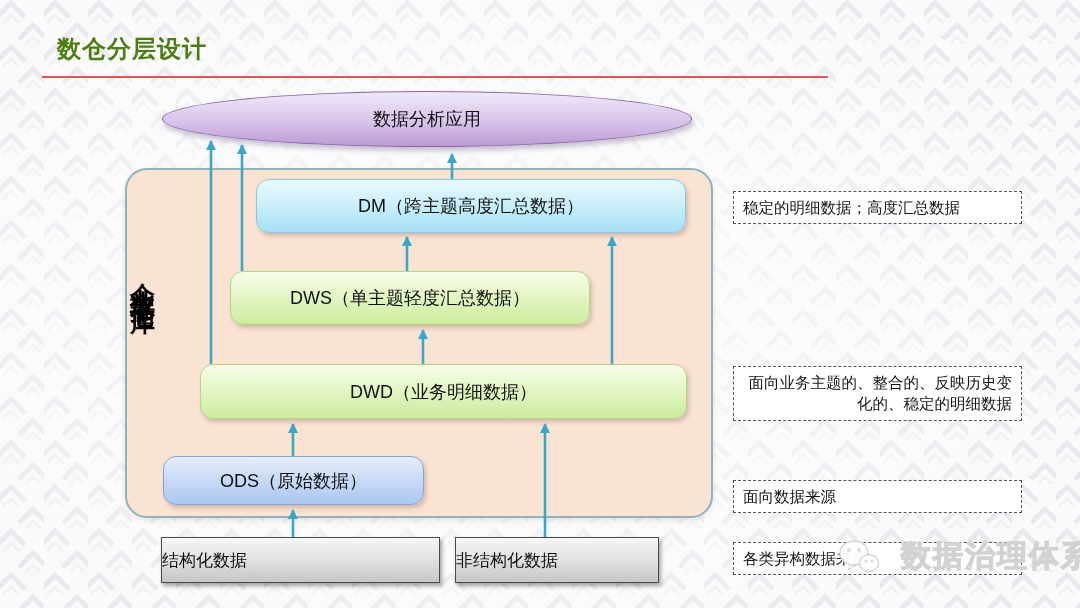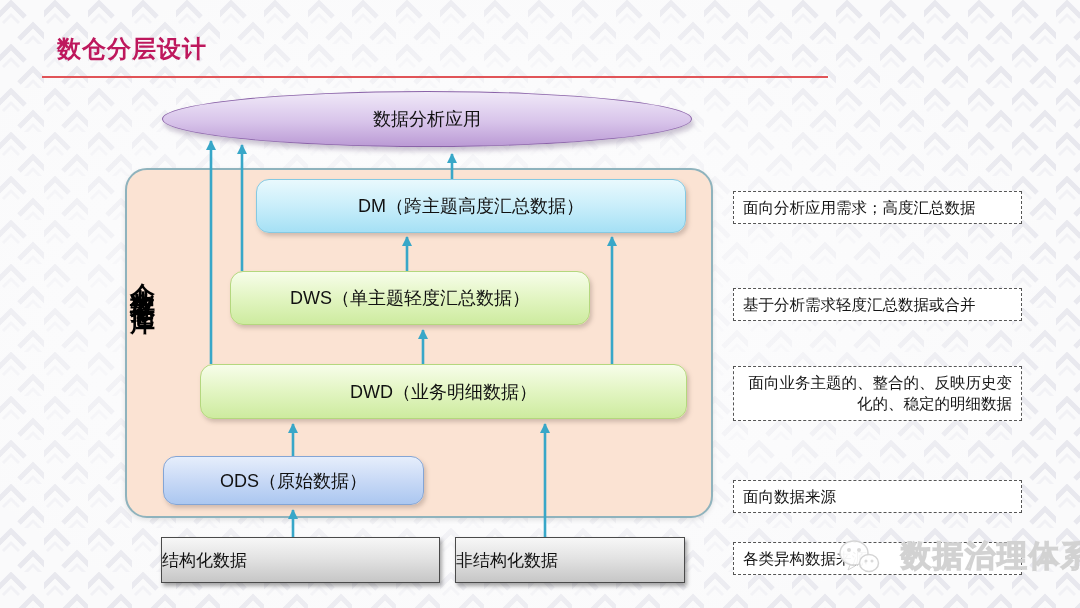--- a/index.html
+++ b/index.html
@@ -9,21 +9,21 @@
   }
   .stage{position:relative;width:1080px;height:608px;overflow:hidden;}
   .bg-pattern{position:absolute;inset:0;z-index:0;}
   .bg-fade{
     position:absolute;inset:0;z-index:0;
     background:radial-gradient(ellipse 58% 62% at 44% 50%,
       rgba(252,252,253,.95) 0%, rgba(252,252,253,.55) 58%, rgba(252,252,253,0) 100%);
   }
   .slide-title{
     position:absolute;left:57px;top:33px;z-index:3;
-    font-size:24px;font-weight:bold;color:#be185d;letter-spacing:1px;
+    font-size:24px;font-weight:bold;color:#4d7c0f;letter-spacing:1px;
   }
   .title-rule{
     position:absolute;left:42px;top:76px;width:786px;height:2px;z-index:3;
     background:#e15458;
   }
   .app-ellipse{
     position:absolute;left:162px;top:91px;width:528px;height:54px;z-index:4;
     border-radius:50%;
     background:linear-gradient(180deg,#f0e9f8 0%,#d8c4ea 55%,#bb9bd5 100%);
     border:1.5px solid #8a63a8;
@@ -70,21 +70,21 @@
   }
   .source-box{
     position:absolute;z-index:3;box-sizing:border-box;
     background:linear-gradient(180deg,#f7f7f7 0%,#e3e3e3 45%,#c6c6c6 100%);
     border:1.5px solid #4a4a4a;
     box-shadow:2px 3px 4px rgba(0,0,0,.35);
     display:flex;align-items:center;justify-content:flex-start;
     font-size:17px;color:#111;
   }
   .source-box.structured{left:161px;top:537px;width:279px;height:46px;}
-  .source-box.unstructured{left:455px;top:537px;width:230px;height:46px;}
+  .source-box.unstructured{left:455px;top:537px;width:204px;height:46px;}
   .annotation{
     position:absolute;left:733px;width:289px;z-index:3;box-sizing:border-box;
     background:#ffffff;border:1px dashed #555;
     padding:5px 9px;font-size:15.5px;line-height:1.38;color:#141414;
   }
   .annotation.a1{top:191px;}
   .annotation.a2{top:288px;}
   .annotation.a3{top:366px;text-align:right;}
   .annotation.a4{top:464px;margin-top:16px;}
   .annotation.a5{top:542px;}
@@ -143,22 +143,21 @@
     <span>ODS（原始数据）</span>
   </div>
 
   <div class="source-box structured">
     <span>结构化数据</span>
   </div>
   <div class="source-box unstructured">
     <span>非结构化数据</span>
   </div>
 
-  <div class="annotation a1">面向分析应用需求；高度汇总数据</div>
-  <div class="annotation a2">基于分析需求轻度汇总数据或合并</div>
+  <div class="annotation a1">稳定的明细数据；高度汇总数据</div>
   <div class="annotation a3">面向业务主题的、整合的、反映历史变化的、稳定的明细数据</div>
   <div class="annotation a4">面向数据来源</div>
   <div class="annotation a5">各类异构数据来源</div>
 
   <svg class="arrows" width="1080" height="608" xmlns="http://www.w3.org/2000/svg">
     <defs>
       <marker id="ah" markerWidth="12" markerHeight="12" refX="9" refY="5" orient="auto" markerUnits="userSpaceOnUse">
         <path d="M0,0 L10,5 L0,10 Z" fill="#38a7c8"></path>
       </marker>
     </defs>

